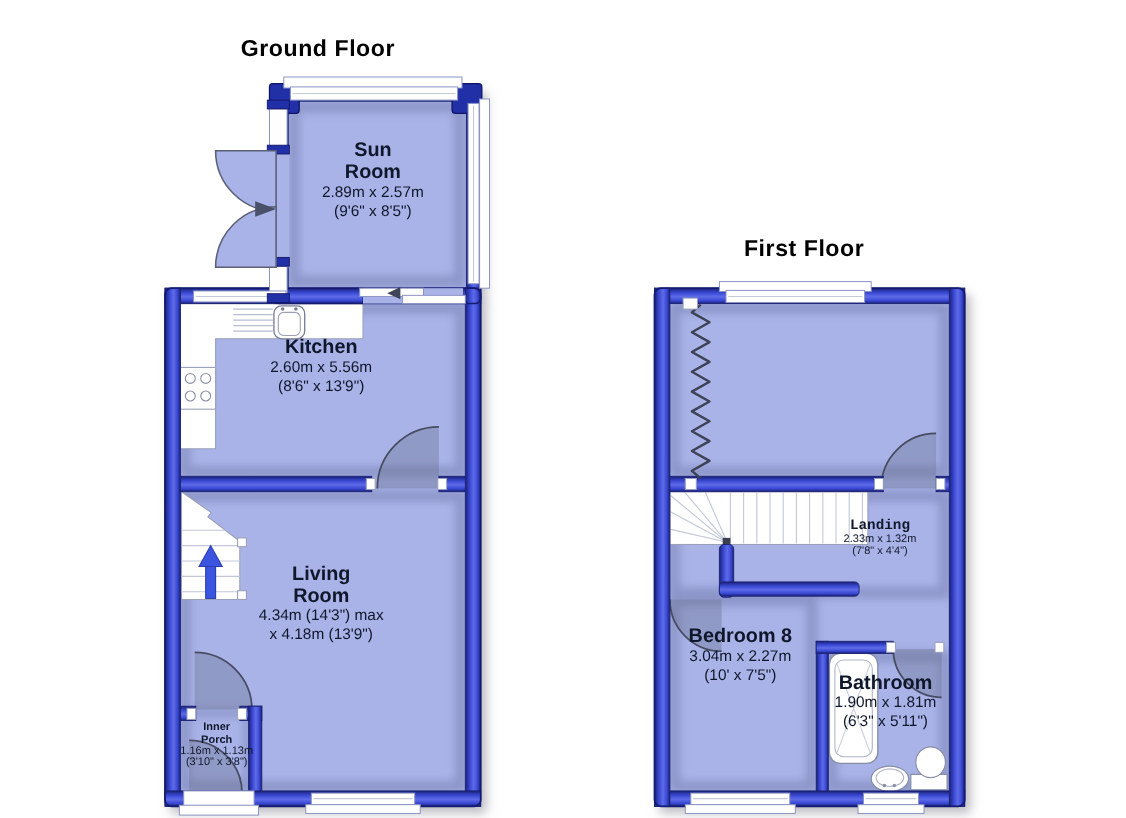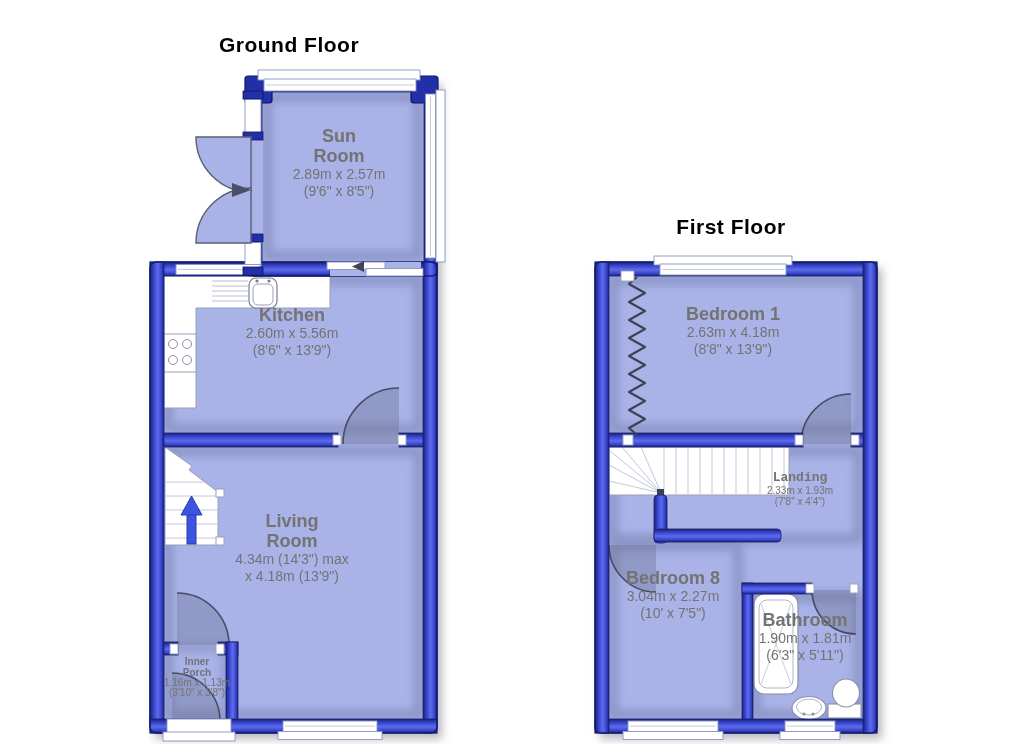--- a/index.html
+++ b/index.html
@@ -1,19 +1,19 @@
 <!DOCTYPE html>
 <html><head>
 <meta charset="utf-8">
 <style>
   html,body{margin:0;padding:0;background:#ffffff;}
   #canvas{position:relative;width:1024px;height:744px;background:#ffffff;overflow:hidden;
           font-family:"Liberation Sans",sans-serif;}
   #plan-svg{position:absolute;left:0;top:0;}
-  .lbl{position:absolute;transform:translateX(-50%);text-align:center;color:#737373;white-space:nowrap;z-index:5;}
+  .lbl{position:absolute;transform:translateX(-50%);text-align:center;color:#0f172a;white-space:nowrap;z-index:5;}
   .floor-title{font-size:21px;font-weight:bold;color:#000;letter-spacing:.5px;}
   .name-lg{font-size:18px;font-weight:bold;line-height:20px;}
   .dim-lg{font-size:14px;line-height:16.5px;}
   .name-md{font-size:13px;font-weight:bold;line-height:14px;font-family:Liberation Mono, monospace;}
   .dim-md{font-size:10px;line-height:11px;}
   .name-sm{font-size:10px;font-weight:bold;line-height:11px;}
   .dim-sm{font-size:10px;line-height:9.5px;}
 </style>
 </head>
 <body>
@@ -304,29 +304,24 @@
 
 <div class="lbl" style="left:197px;top:656px">
   <div class="name-sm">Inner</div>
   <div class="name-sm">Porch</div>
   <div class="dim-sm">1.16m x 1.13m</div>
   <div class="dim-sm">(3'10" x 3'8")</div>
 </div>
 
 <div class="lbl floor-title" style="left:731px;top:215px">First Floor</div>
 
-<div class="lbl" style="left:733px;top:304px">
-  <div class="name-lg">Bedroom 1</div>
-  <div class="dim-lg">2.63m x 4.18m</div>
-  <div class="dim-lg">(8'8" x 13'9")</div>
-</div>
 
 <div class="lbl" style="left:800px;top:471px">
   <div class="name-md">Landing</div>
-  <div class="dim-md">2.33m x 1.93m</div>
+  <div class="dim-md">2.33m x 1.32m</div>
   <div class="dim-md">(7'8" x 4'4")</div>
 </div>
 
 <div class="lbl" style="left:673px;top:568px">
   <div class="name-lg">Bedroom 8</div>
   <div class="dim-lg">3.04m x 2.27m</div>
   <div class="dim-lg">(10' x 7'5")</div>
 </div>
 
 <div class="lbl" style="left:805px;top:610px">

